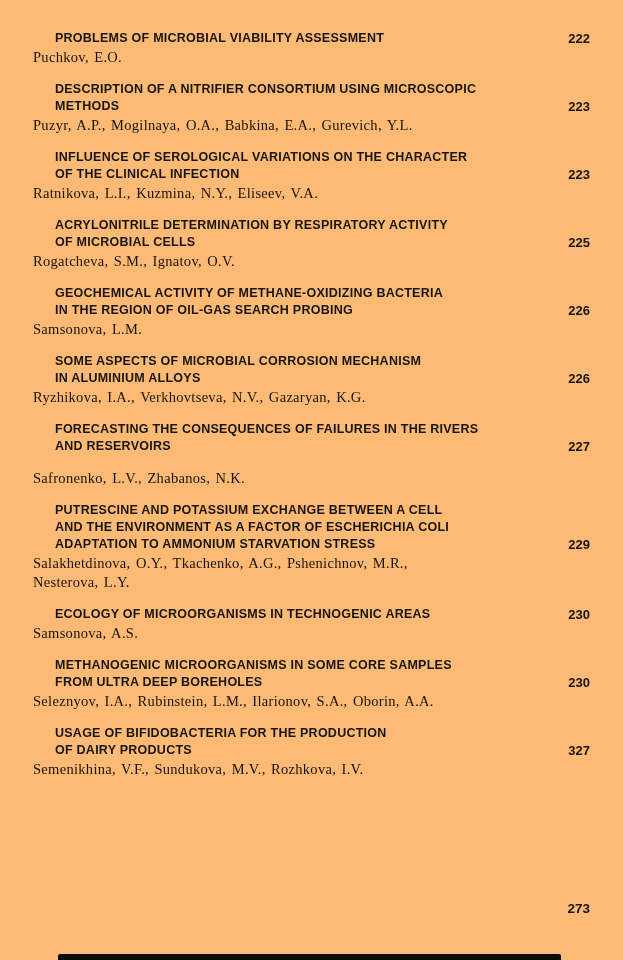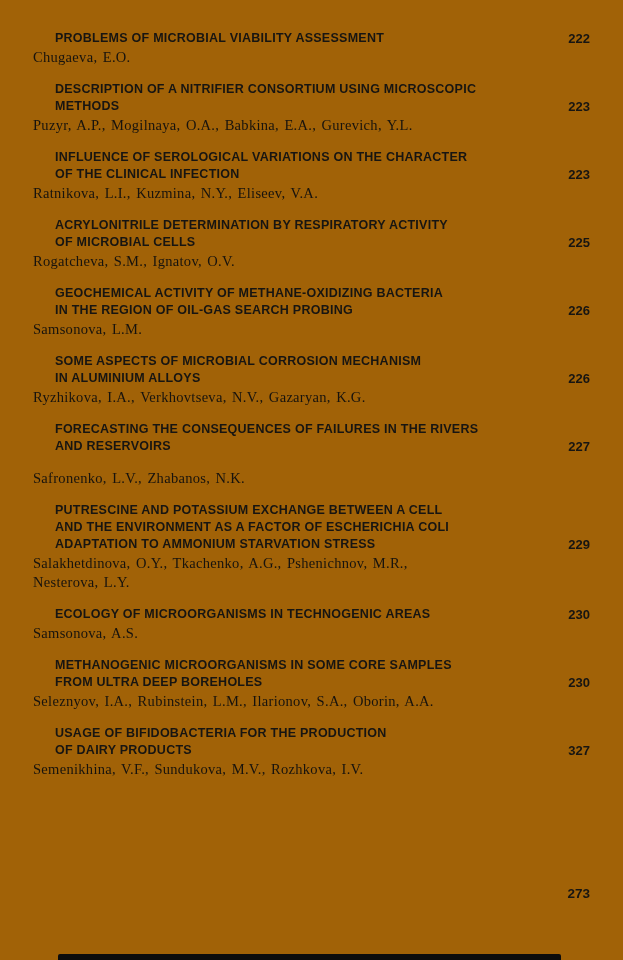--- a/index.html
+++ b/index.html
@@ -5,21 +5,21 @@
   html, body {
     margin: 0;
     padding: 0;
     background: #e9e7e2;
   }
   .page {
     position: relative;
     width: 623px;
     height: 960px;
     margin: 0 auto;
-    background: #a16207;
+    background: #fdba74;
     overflow: hidden;
     box-sizing: border-box;
     padding: 30px 33px 0 33px;
   }
   .entry { margin-bottom: 14px; }
   .title-row {
     display: flex;
     align-items: flex-end;
   }
   .title {
@@ -50,21 +50,21 @@
     font-size: 14.5px;
     line-height: 19px;
     letter-spacing: 0.3px;
     word-spacing: 1.5px;
     color: #17130e;
     white-space: pre-line;
   }
   .footer-pageno {
     position: absolute;
     right: 33px;
-    bottom: 59px;
+    bottom: 44px;
     font-family: "Liberation Sans", sans-serif;
     font-weight: 700;
     font-size: 13.5px;
     color: #171512;
   }
   .scan-edge {
     position: absolute;
     left: 58px;
     right: 62px;
     bottom: 0;
@@ -76,21 +76,21 @@
 </head>
 <body>
 
 <div class="page">
 
   <div class="entry">
     <div class="title-row">
       <div class="title">PROBLEMS OF MICROBIAL VIABILITY ASSESSMENT</div>
       <div class="pageno">222</div>
     </div>
-    <div class="authors">Chugaeva, E.O.</div>
+    <div class="authors">Puchkov, E.O.</div>
   </div>
 
   <div class="entry">
     <div class="title-row">
       <div class="title">DESCRIPTION OF A NITRIFIER CONSORTIUM USING MICROSCOPIC
 METHODS</div>
       <div class="pageno">223</div>
     </div>
     <div class="authors">Puzyr, A.P., Mogilnaya, O.A., Babkina, E.A., Gurevich, Y.L.</div>
   </div>

